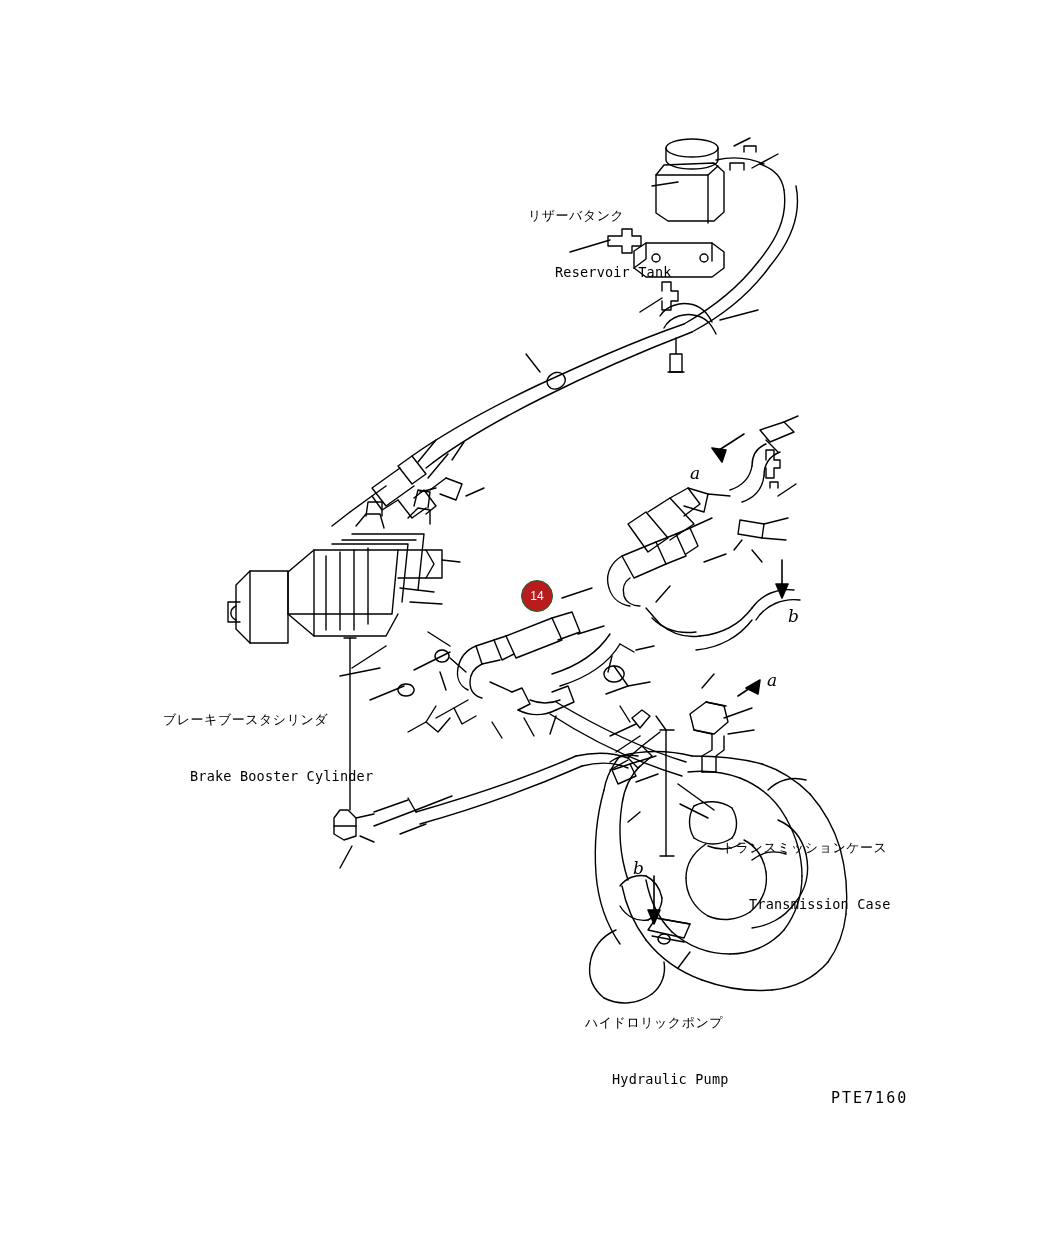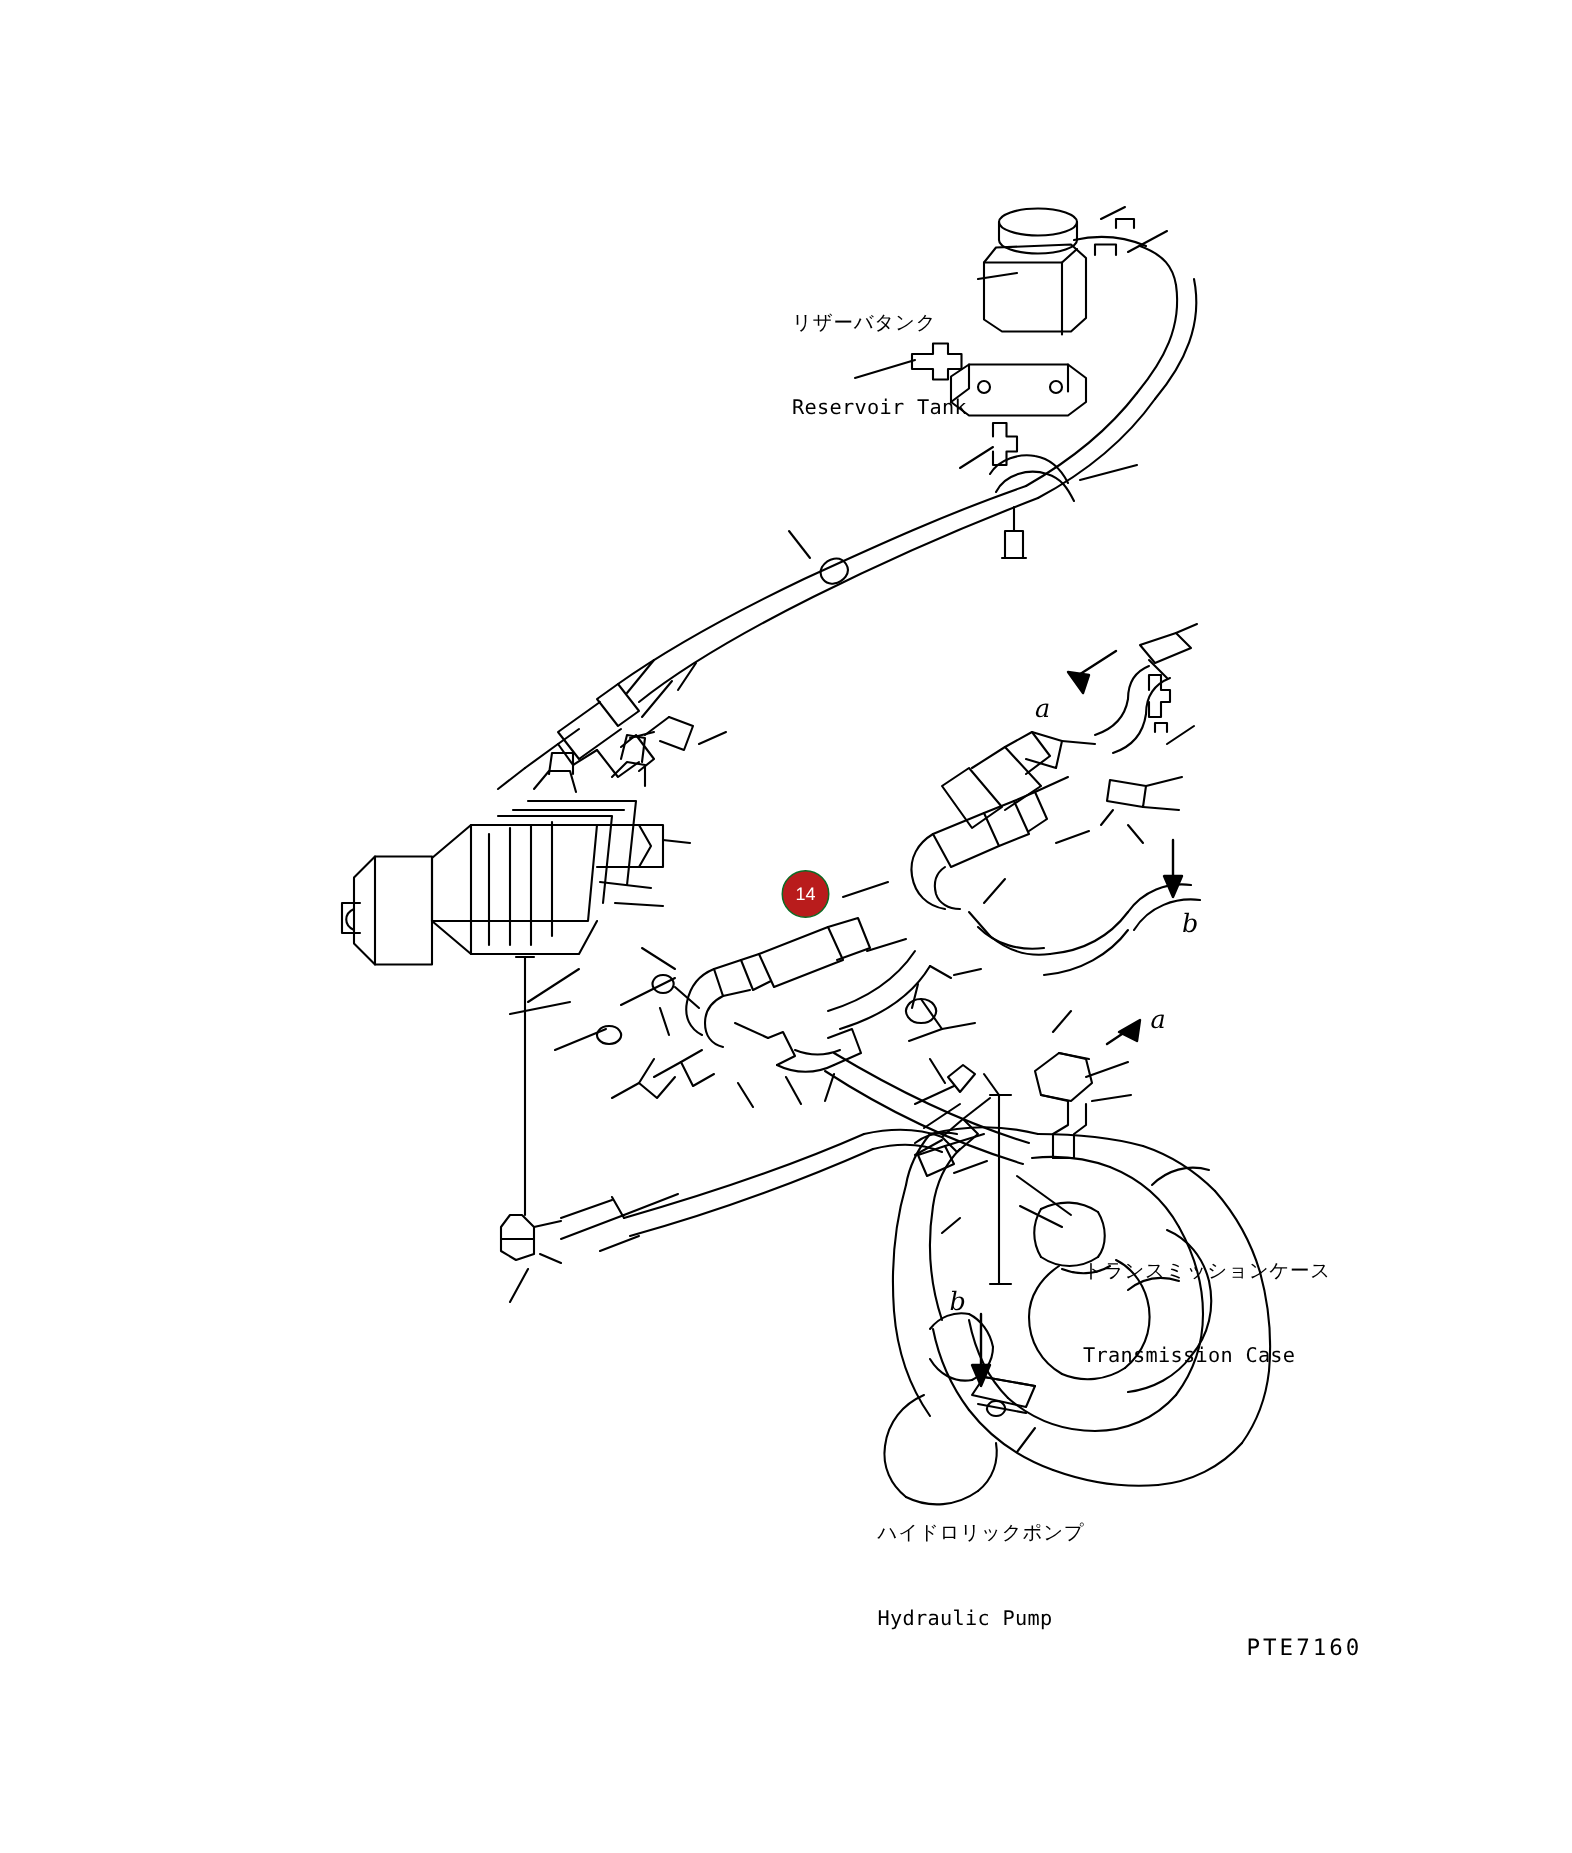--- a/index.html
+++ b/index.html
@@ -36,20 +36,21 @@
     display: block;
     font-family: "DejaVu Sans", sans-serif;
     font-size: 13px;
     letter-spacing: 0.5px;
   }
   .lbl .en {
     display: block;
     font-family: "DejaVu Sans Mono", monospace;
     font-size: 13.5px;
     letter-spacing: 0.2px;
+    margin-left: 27px;
   }
   .callout {
     position: absolute;
     font-family: "DejaVu Serif", serif;
     font-style: italic;
     font-size: 17px;
     color: #000000;
   }
   .code {
     position: absolute;
@@ -378,20 +379,24 @@
       </g>
 
     </g>
   </svg>
 
   <div class="lbl" style="left:528px; top:168px;">
     <span class="jp">リザーバタンク</span>
     <span class="en">Reservoir Tank</span>
   </div>
 
+  <div class="lbl" style="left:163px; top:672px;">
+    <span class="jp">ブレーキブースタシリンダ</span>
+    <span class="en">Brake Booster Cylinder</span>
+  </div>
 
   <div class="lbl" style="left:722px; top:800px;">
     <span class="jp">トランスミッションケース</span>
     <span class="en">Transmission Case</span>
   </div>
 
   <div class="lbl" style="left:585px; top:975px;">
     <span class="jp">ハイドロリックポンプ</span>
     <span class="en">Hydraulic Pump</span>
   </div>

